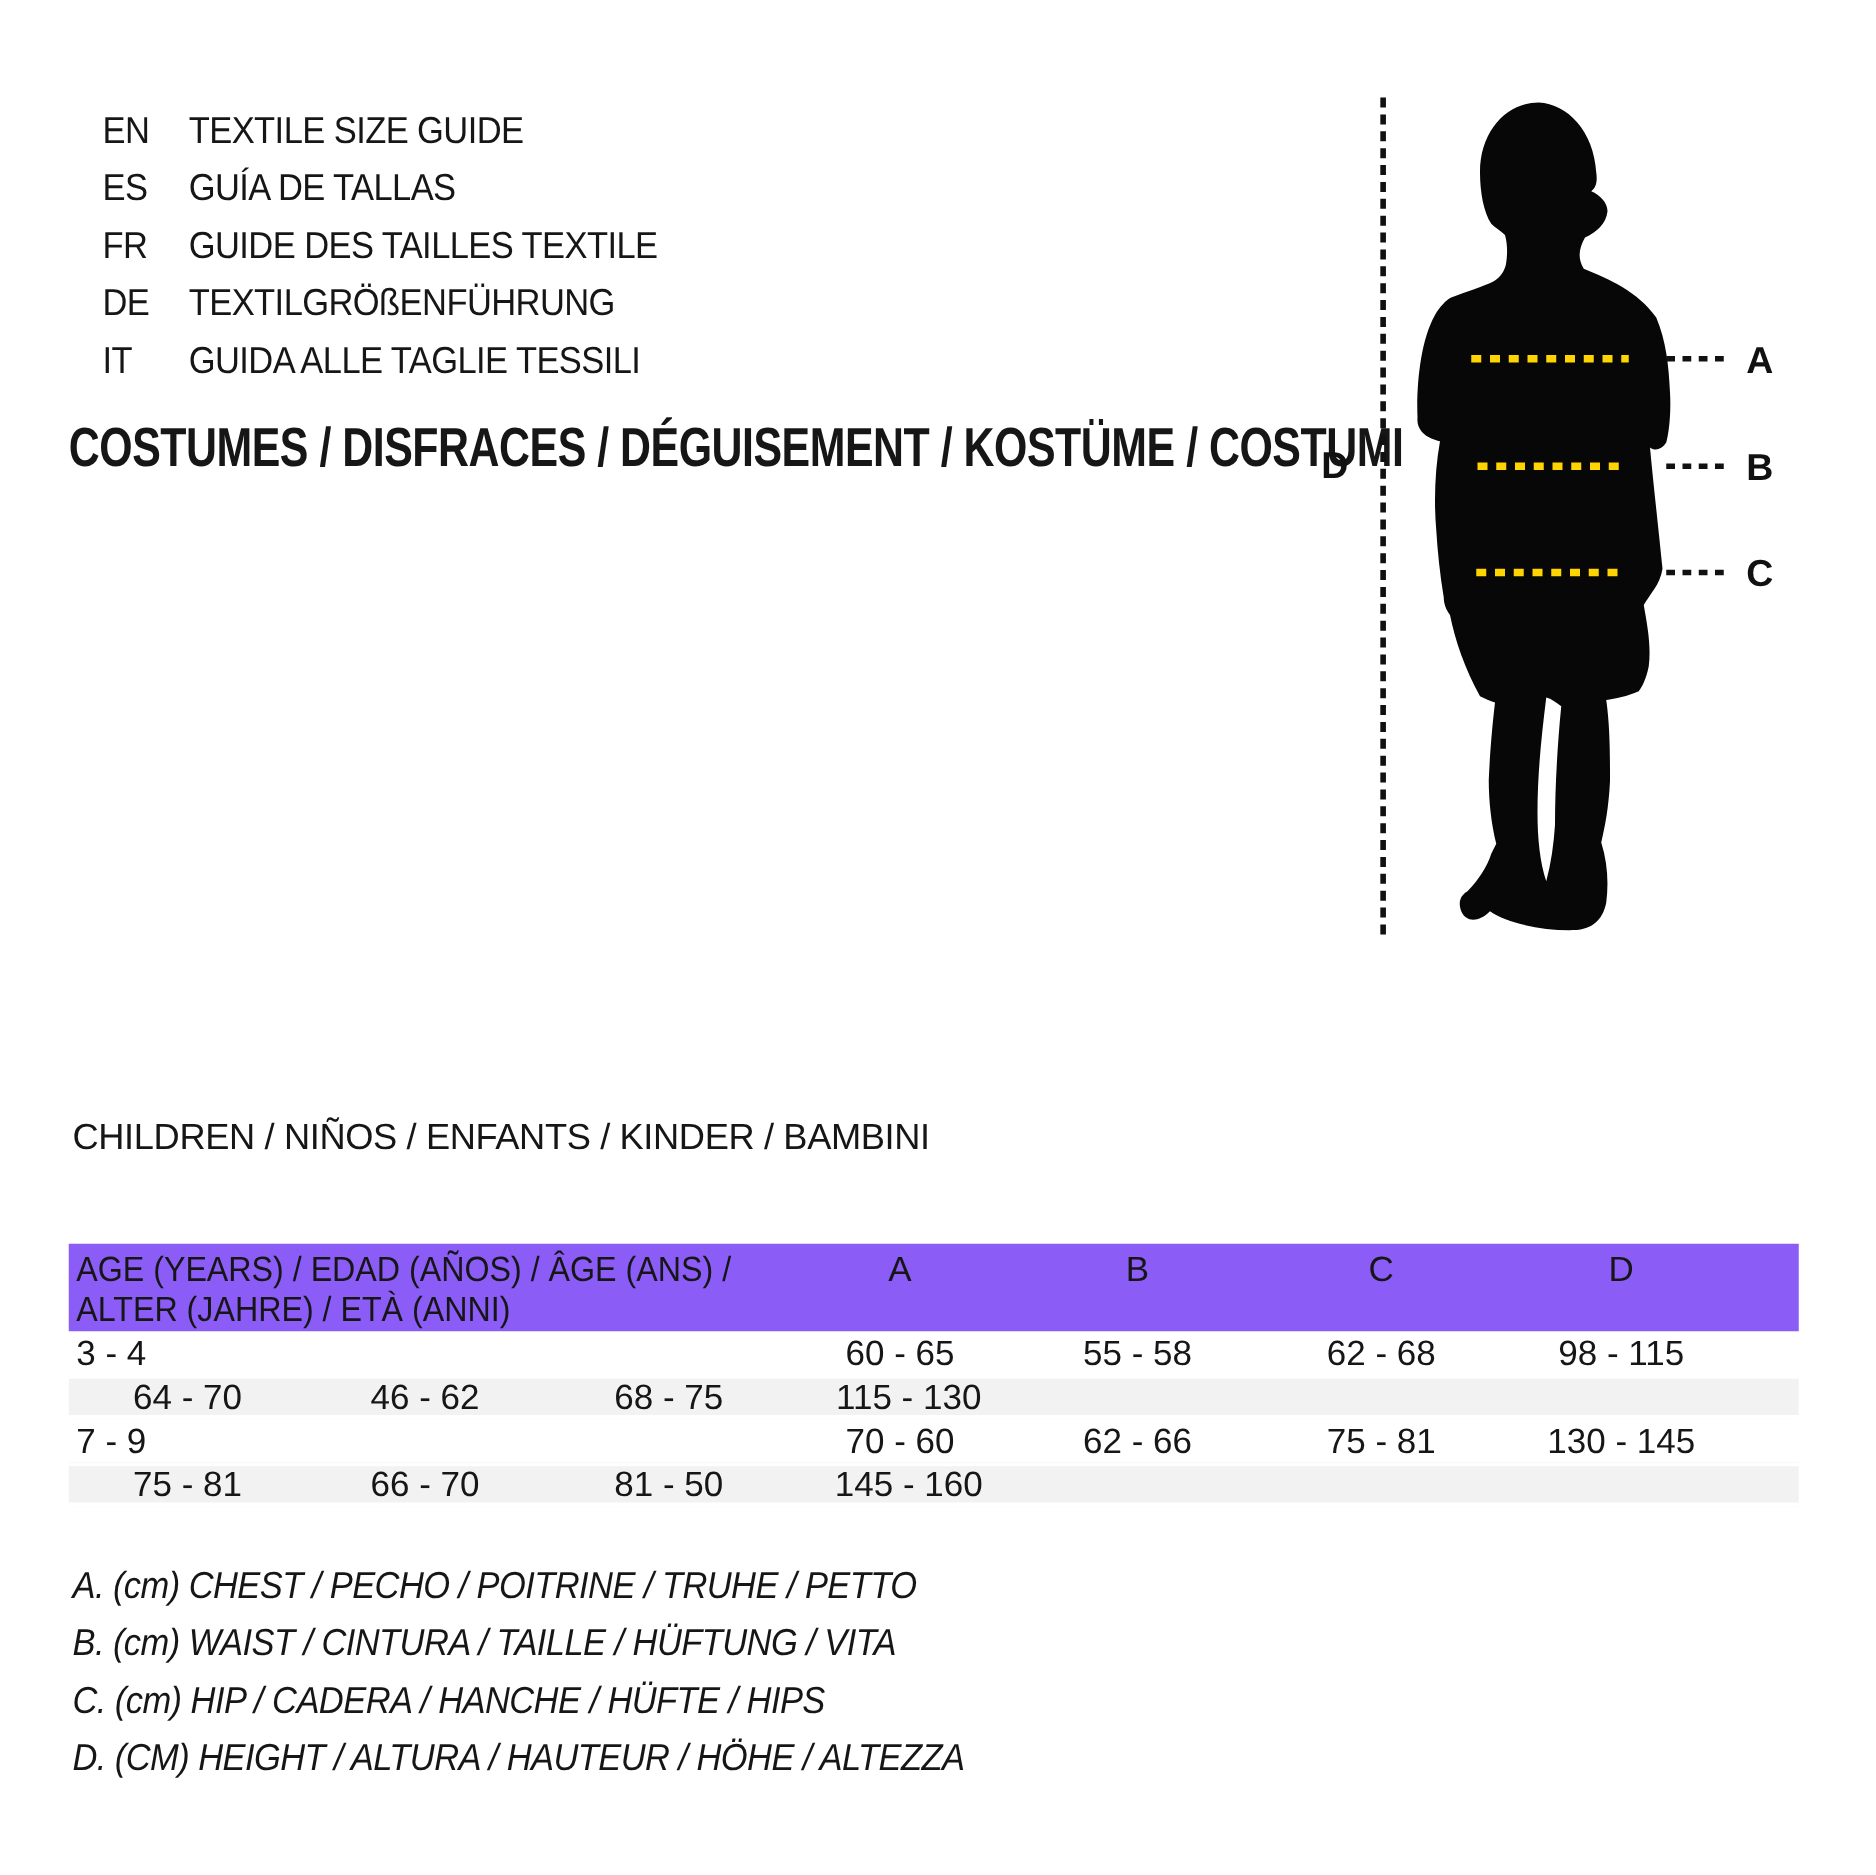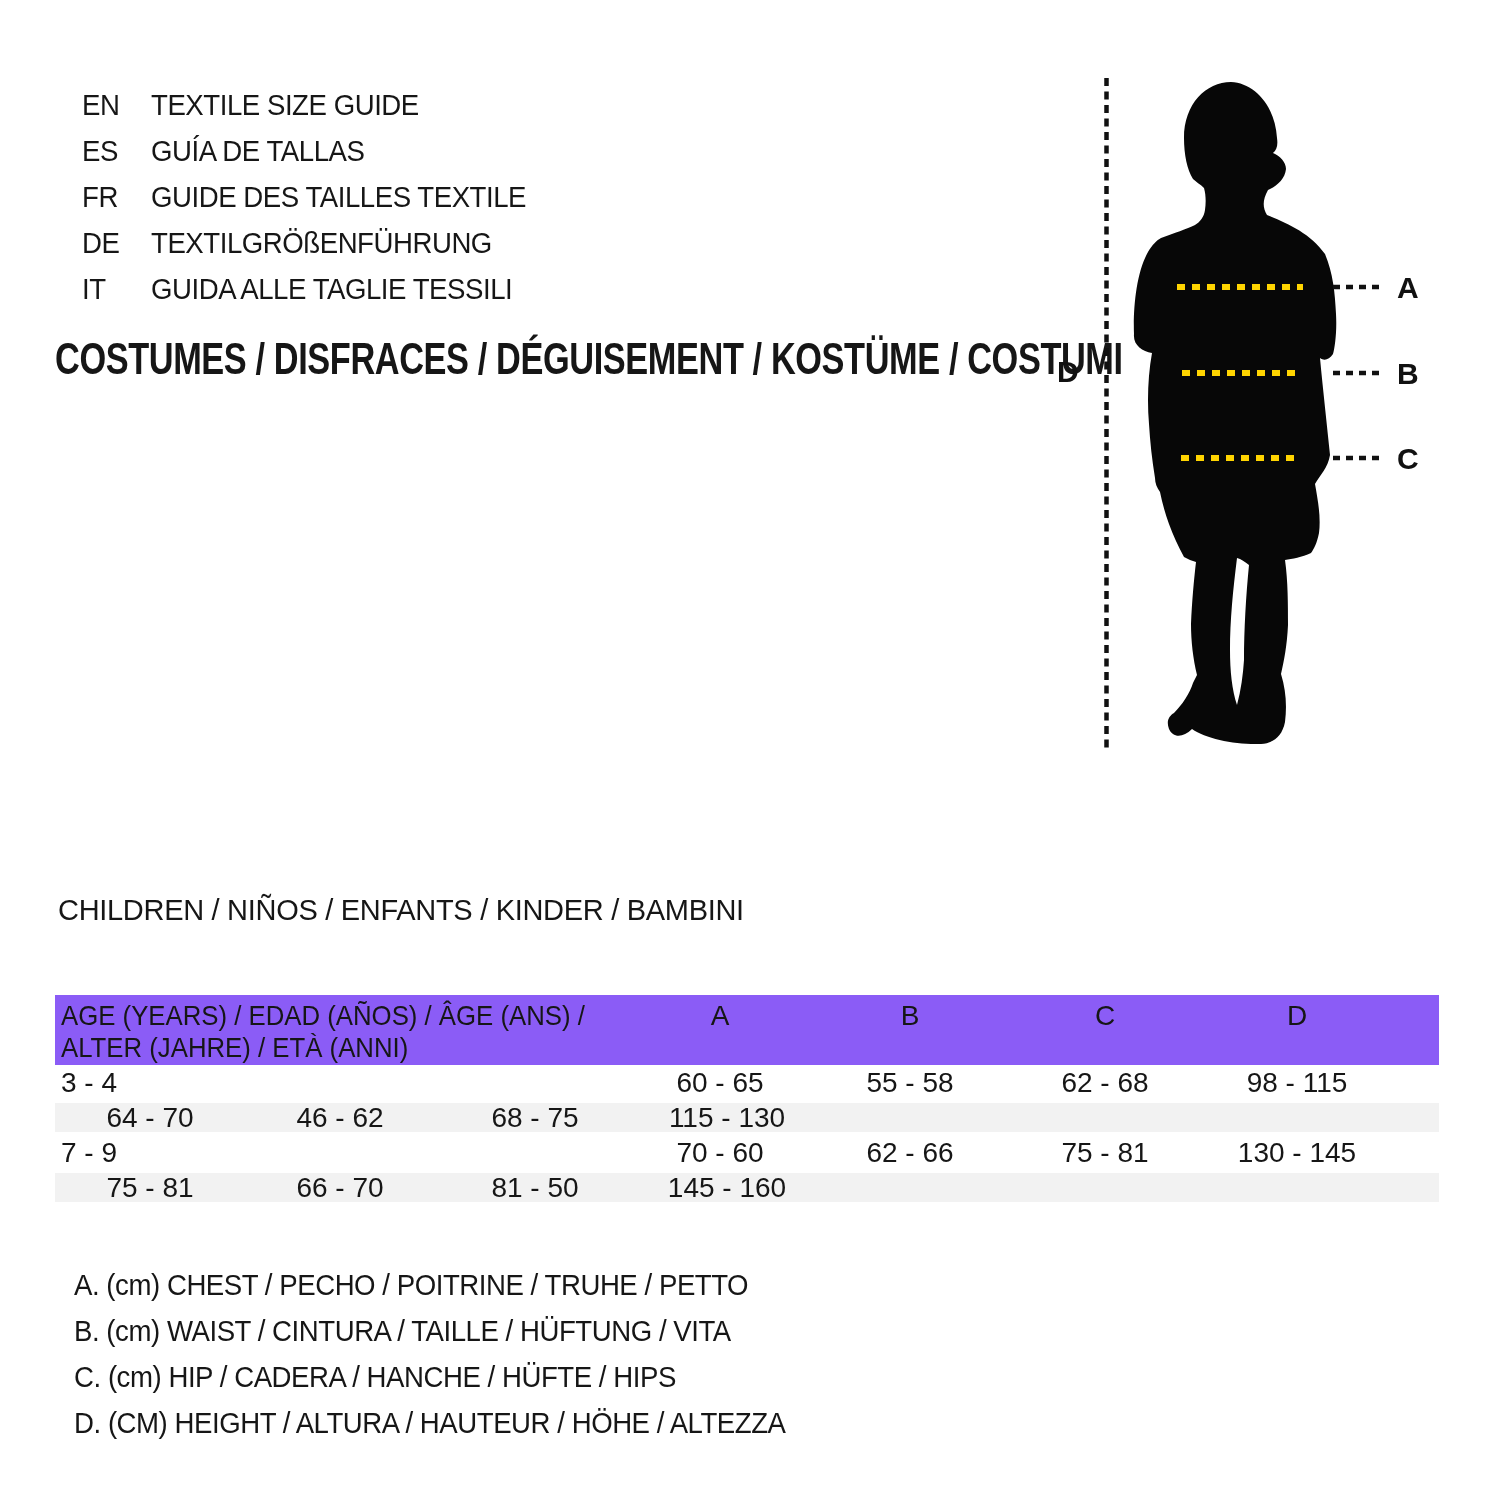--- a/index.html
+++ b/index.html
@@ -44,21 +44,21 @@
   .t-row{display:flex;height:35px;align-items:center;}
   .t-row.striped{background:#f2f2f2;box-shadow:inset 0 3px 0 #ffffff, inset 0 -3px 0 #ffffff;}
   .col-age{width:570px;flex:0 0 570px;box-sizing:border-box;padding-left:6px;text-align:left;}
   .col-a{width:190px;flex:0 0 190px;text-align:center;}
   .col-b{width:190px;flex:0 0 190px;text-align:center;}
   .col-c{width:200px;flex:0 0 200px;text-align:center;}
   .col-d{width:234px;flex:0 0 234px;box-sizing:border-box;padding-right:50px;text-align:center;}
   .cx92{transform:scaleX(0.92);transform-origin:0 50%;white-space:nowrap;display:inline-block;}
 
   
-  .legend{left:58px;top:1246px;list-style:none;margin:16px;padding:0;}
+  .legend{left:58px;top:1246px;list-style:none;margin:0;padding:0;font-style:italic;}
   .legend li{
     height:46px;line-height:46px;font-size:30px;letter-spacing:-0.5px;
     transform:scaleX(0.92);transform-origin:0 50%;white-space:nowrap;
   }
 </style>
 </head>
 <body>
 
 <div>
 

